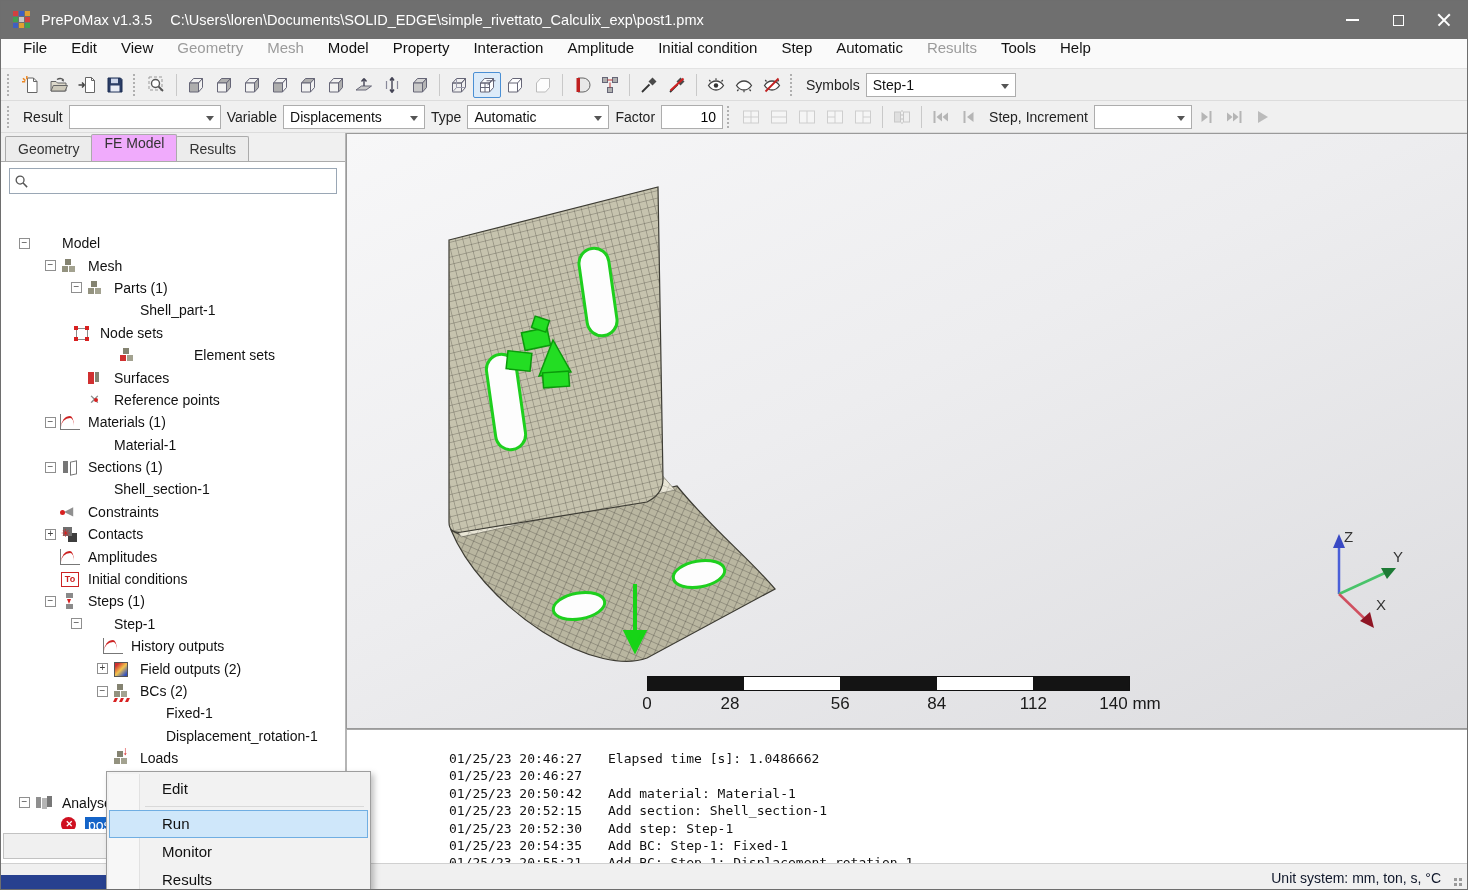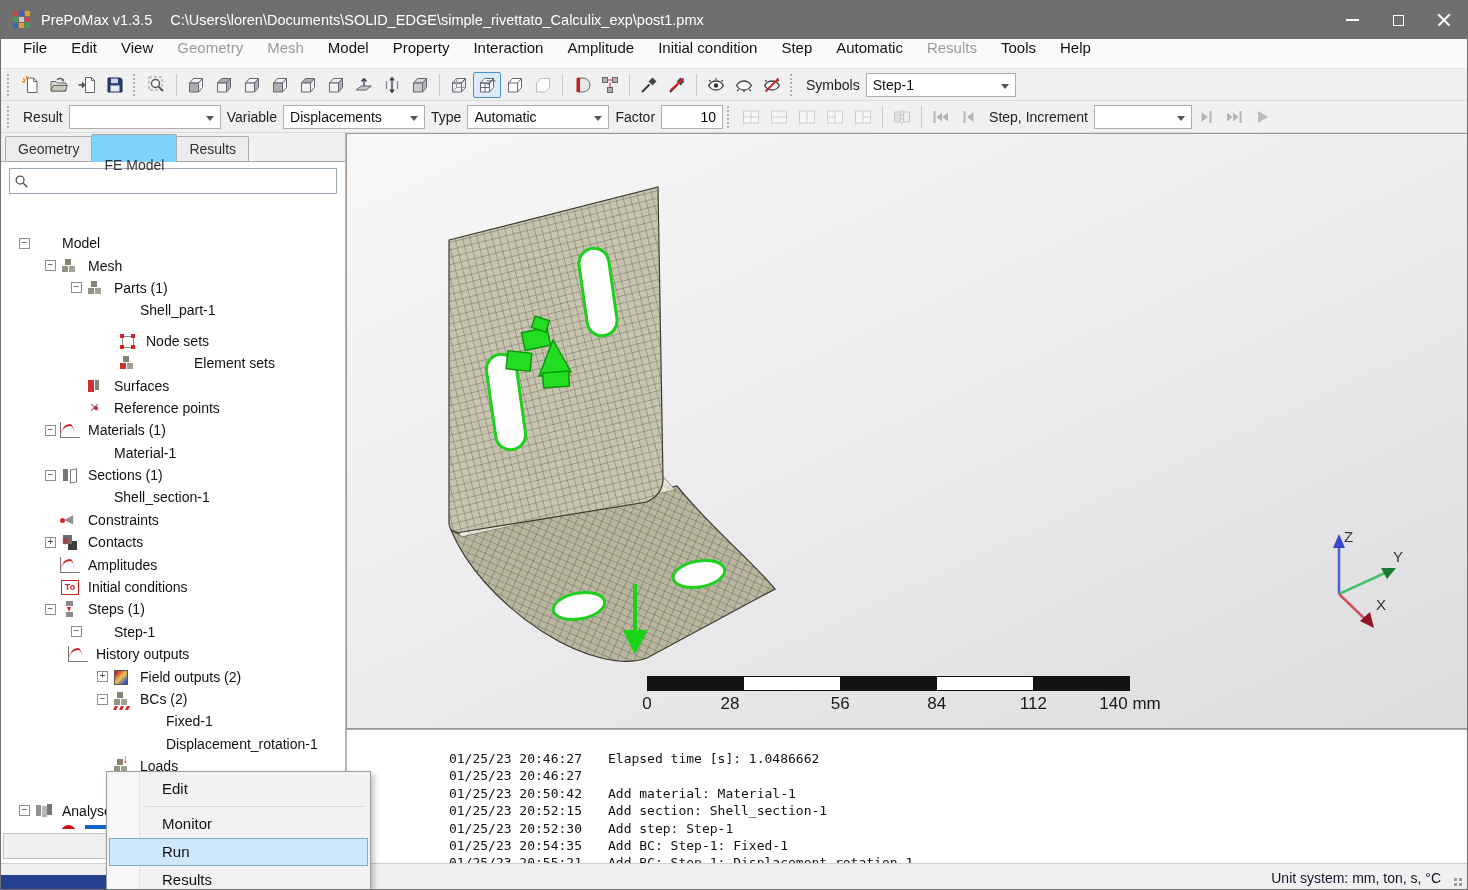--- a/index.html
+++ b/index.html
@@ -45,21 +45,21 @@
   .tlabel-static { font-size:14px; color:#222; margin:0 6px; white-space:nowrap; }
   .combo { position:relative; height:24px; background:#fff; border:1px solid #adadad; display:flex; align-items:center; font-size:14px; color:#111; padding:0 20px 0 6px; }
   .combo .arrow { position:absolute; right:6px; top:10px; width:0; height:0; border-left:4px solid transparent; border-right:4px solid transparent; border-top:5px solid #555; }
   .numinput { height:24px; width:62px; background:#fff; border:1px solid #adadad; font-size:14px; text-align:right; padding:0 6px; font-family:"Liberation Sans",sans-serif; }
 
   
   .main { display:flex; height:730px; }
   .sidepanel { position:relative; width:345px; background:#f0f0f0; border-right:1px solid #b5b5b5; }
   .tabs { display:flex; padding:3px 4px 0 4px; height:28px; }
   .tab { padding:4px 12px 5px 12px; font-size:14px; border:1px solid #ababab; border-bottom:none; background:#ececec; color:#333; margin-right:-1px; border-radius:2px 2px 0 0; }
-  .tab.active { background:#7dd3fc; position:relative; z-index:2; padding-top:22px; margin-top:-2px; }
+  .tab.active { background:#f0abfc; position:relative; z-index:2; padding-top:0; margin-top:-2px; }
   .panelbody { position:absolute; left:0; right:0; top:28px; bottom:0; background:#fff; border-top:1px solid #ababab; }
   .searchbox { position:relative; margin:6px 8px; height:26px; border:1px solid #9aa7b5; background:#fff; display:flex; align-items:center; }
   .searchbox svg { margin:0 4px; }
   .searchbox input { border:none; outline:none; flex:1; height:100%; font-size:13px; }
 
   .tree { position:absolute; top:64px; left:0; right:0; bottom:34px; overflow:hidden; padding-top:6px; }
   .trow { height:22.4px; display:flex; align-items:center; font-size:14px; color:#111; white-space:nowrap; }
   .expander { width:11px; height:11px; min-width:11px; border:1px solid #8f8f8f; background:#fff; font-size:10px; line-height:8px; text-align:center; color:#444; margin-right:4px; }
   .expander.hidden { visibility:hidden; }
   .ticon { position:relative; width:20px; height:16px; min-width:20px; margin-right:5px; }
@@ -618,21 +618,21 @@
               <span class="ticon ticon-parts-icon"></span>
               <span class="tlabel">Parts (1)</span>
             </div>
 
             <div class="trow" style="padding-left: 96px;">
               <span class="expander hidden"></span>
               <span class="ticon hidden"></span>
               <span class="tlabel">Shell_part-1</span>
             </div>
 
-            <div class="trow" style="padding-left: 102px; margin-top: 8px;">
+            <div class="trow" style="padding-left: 56px;">
               <span class="expander hidden"></span>
               <span class="ticon ticon-nodesets-icon"></span>
               <span class="tlabel">Node sets</span>
             </div>
 
             <div class="trow" style="padding-left: 54px; gap: 48px;">
               <span class="expander hidden"></span>
               <span class="ticon ticon-elementsets-icon"></span>
               <span class="tlabel">Element sets</span>
             </div>
@@ -702,21 +702,21 @@
               <span class="ticon ticon-steps-icon"></span>
               <span class="tlabel">Steps (1)</span>
             </div>
 
             <div class="trow" style="padding-left: 70px;">
               <span class="expander">−</span>
               <span class="ticon hidden"></span>
               <span class="tlabel">Step-1</span>
             </div>
 
-            <div class="trow" style="padding-left: 52px;">
+            <div class="trow" style="padding-left: 87px;">
               <span class="expander hidden"></span>
               <span class="ticon ticon-historyoutputs-icon"></span>
               <span class="tlabel">History outputs</span>
             </div>
 
             <div class="trow" style="padding-left: 96px;">
               <span class="expander">+</span>
               <span class="ticon ticon-fieldoutputs-icon"></span>
               <span class="tlabel">Field outputs (2)</span>
             </div>
@@ -882,20 +882,20 @@
   <div class="statusbar">
     <div class="progress"></div>
     <span class="unit">Unit system: mm, ton, s, °C</span>
     <div class="grip"></div>
   </div>
 
   <div class="contextmenu">
 
       <div class="cm-item"><span>Edit</span></div>
     <div class="cm-sep"></div>
+      <div class="cm-item highlighted"><span>Run</span></div>
+
       <div class="cm-item"><span>Monitor</span></div>
-
-      <div class="cm-item highlighted"><span>Run</span></div>
 
       <div class="cm-item"><span>Results</span></div>
     </div>
 
 </div>
 
 </body></html>

